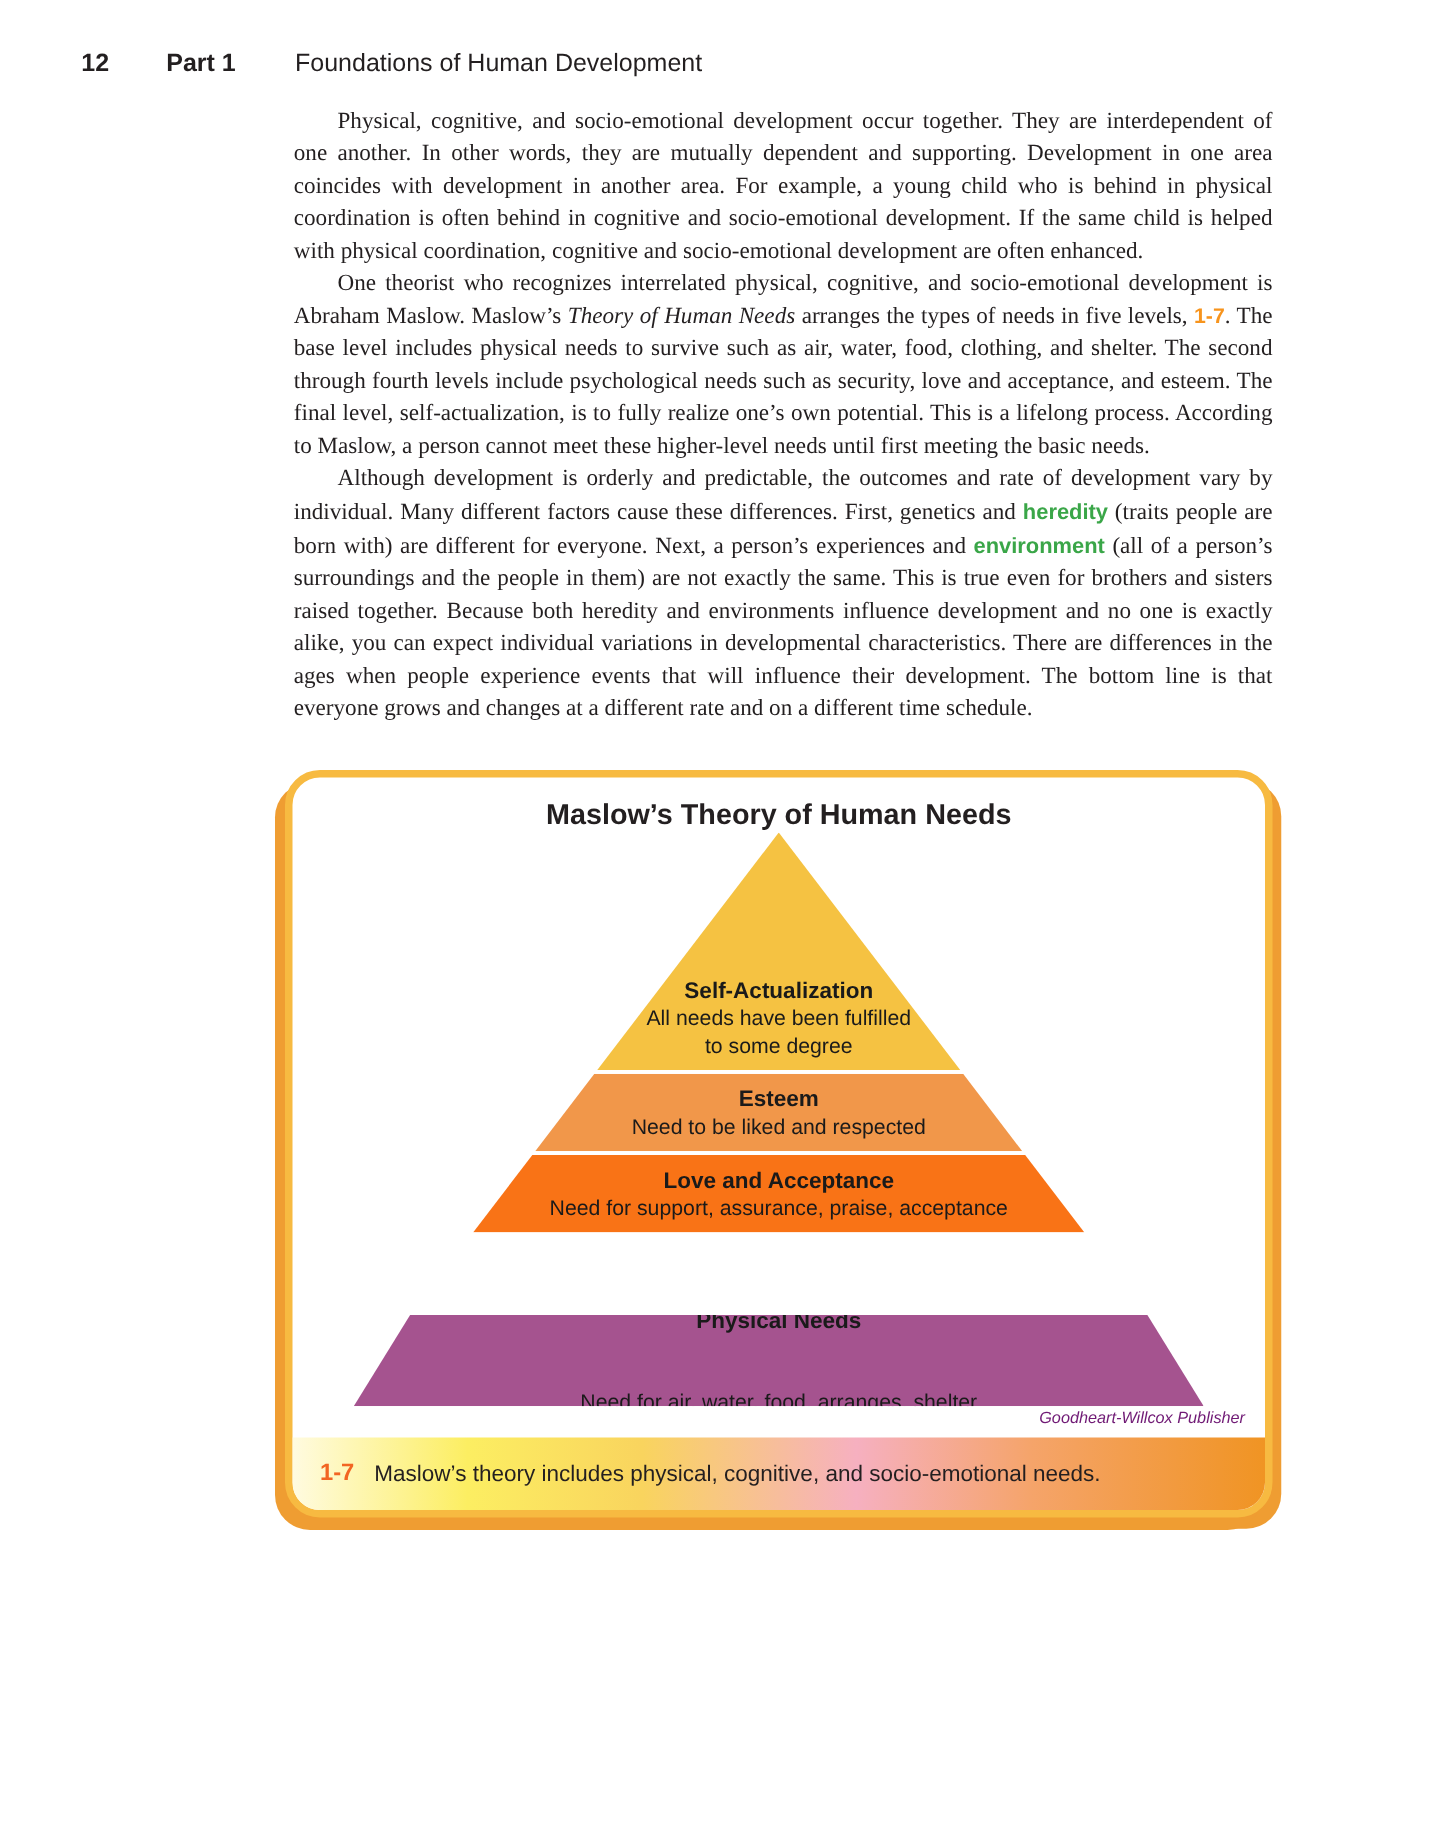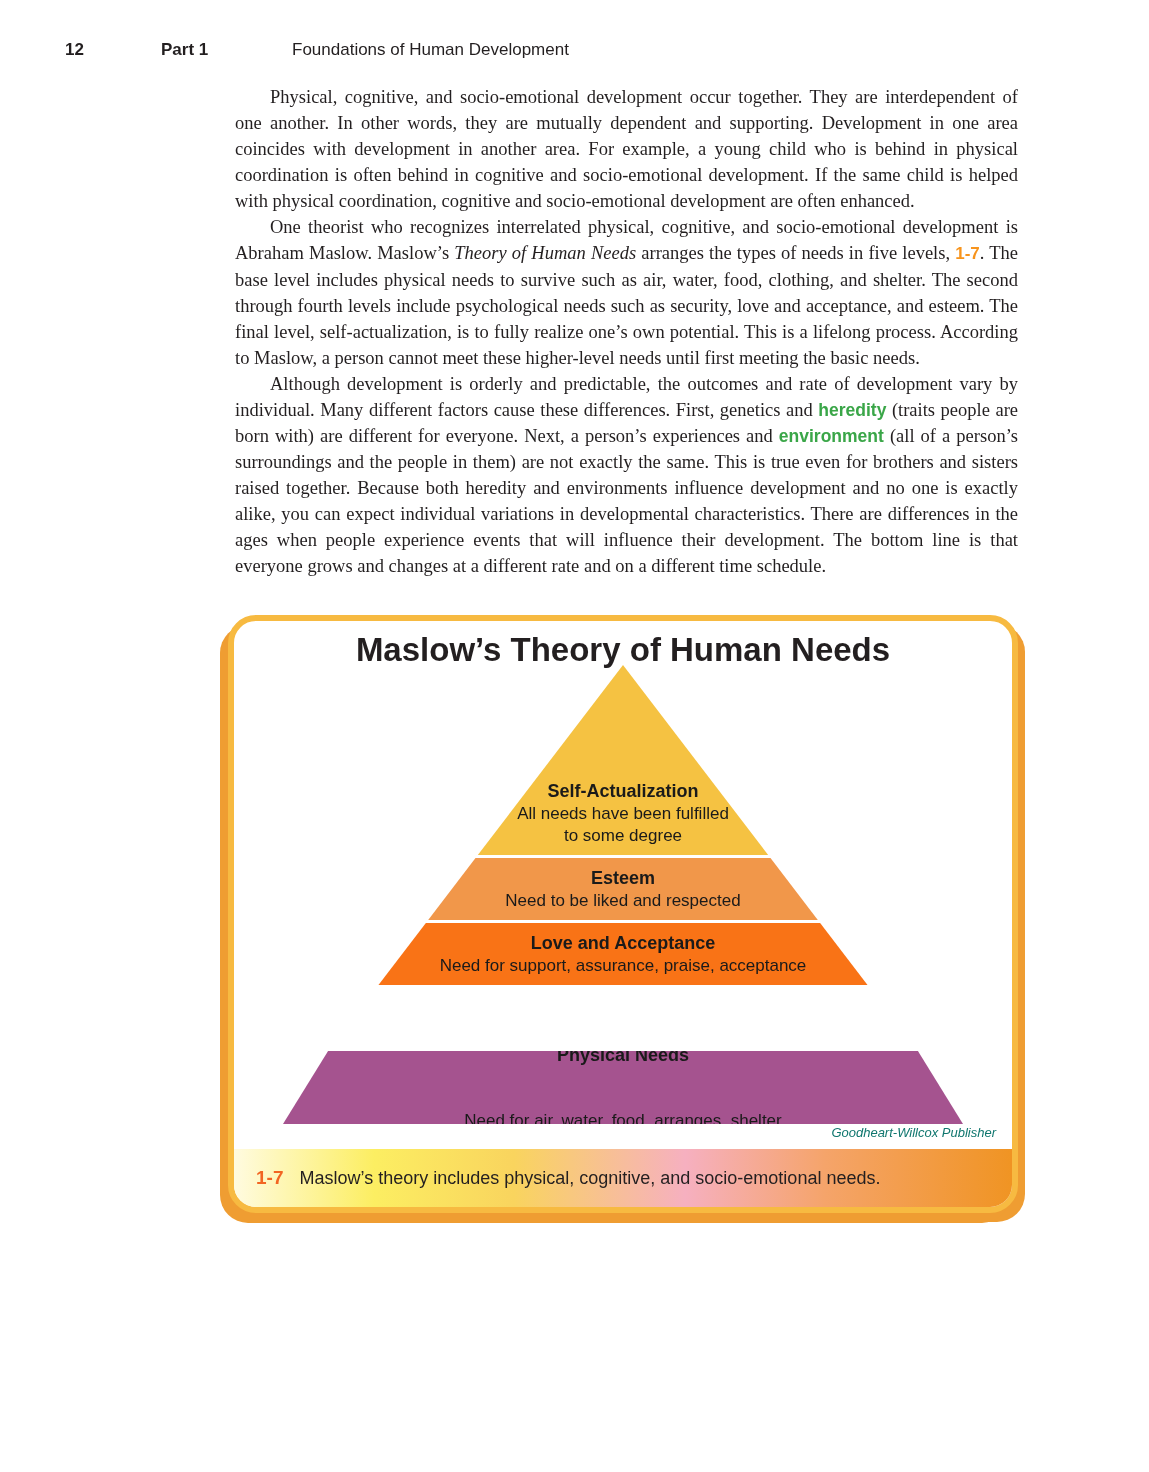--- a/index.html
+++ b/index.html
@@ -13,24 +13,23 @@
     overflow: hidden;
   }
 
   
   .running-head {
     position: absolute;
     top: 40px;
     left: 65px;
     width: 1020px;
     font-family: "Liberation Sans", sans-serif;
-    font-size: 17px;
+    font-size: 20px;
     display: flex;
     align-items: baseline;
-    gap: 28px;
   }
   .running-head .pagenum { font-weight: bold; width: 68px; }
   .running-head .partlabel { font-weight: bold; width: 103px; }
   .running-head .parttitle { font-weight: normal; }
 
   
   .content {
     position: absolute;
     left: 235px;
     top: 84px;
@@ -73,21 +72,21 @@
     border: 6px solid #f7ba41;
     border-radius: 28px;
     box-shadow: -8px 10px 0 #ef9d32, 7px 9px 0 #ef9d32;
     overflow: hidden;
     font-family: "Liberation Sans", sans-serif;
     text-align: left;
   }
   .figure-title {
     text-align: center;
     font-weight: bold;
-    font-size: 33px;
+    font-size: 23px;
     color: #231f20;
     margin: 16px 0 2px 0;
   }
 
   .pyramid {
     position: relative;
     width: 680px;
     height: 445px;
     margin: 0 auto;
   }
@@ -127,21 +126,21 @@
   .lvl4 {
     top: 386px; height: 73px;
     clip-path: polygon(6.63% 0, 93.37% 0, 100% 100%, 0% 100%);
     gap: 43px;
   }
 
   .figure-credit {
     text-align: right;
     font-style: italic;
     font-size: 13px;
-    color: #0f766e;
+    color: #701a75;
     padding: 10px 16px 3px 0;
   }
   .figure-caption {
     display: flex;
     align-items: center;
     gap: 16px;
     height: 58px;
     padding: 0 10px 0 22px;
     background: linear-gradient(90deg,
       #fffbe0 0%, #fcee62 18%, #f9d45e 36%,

